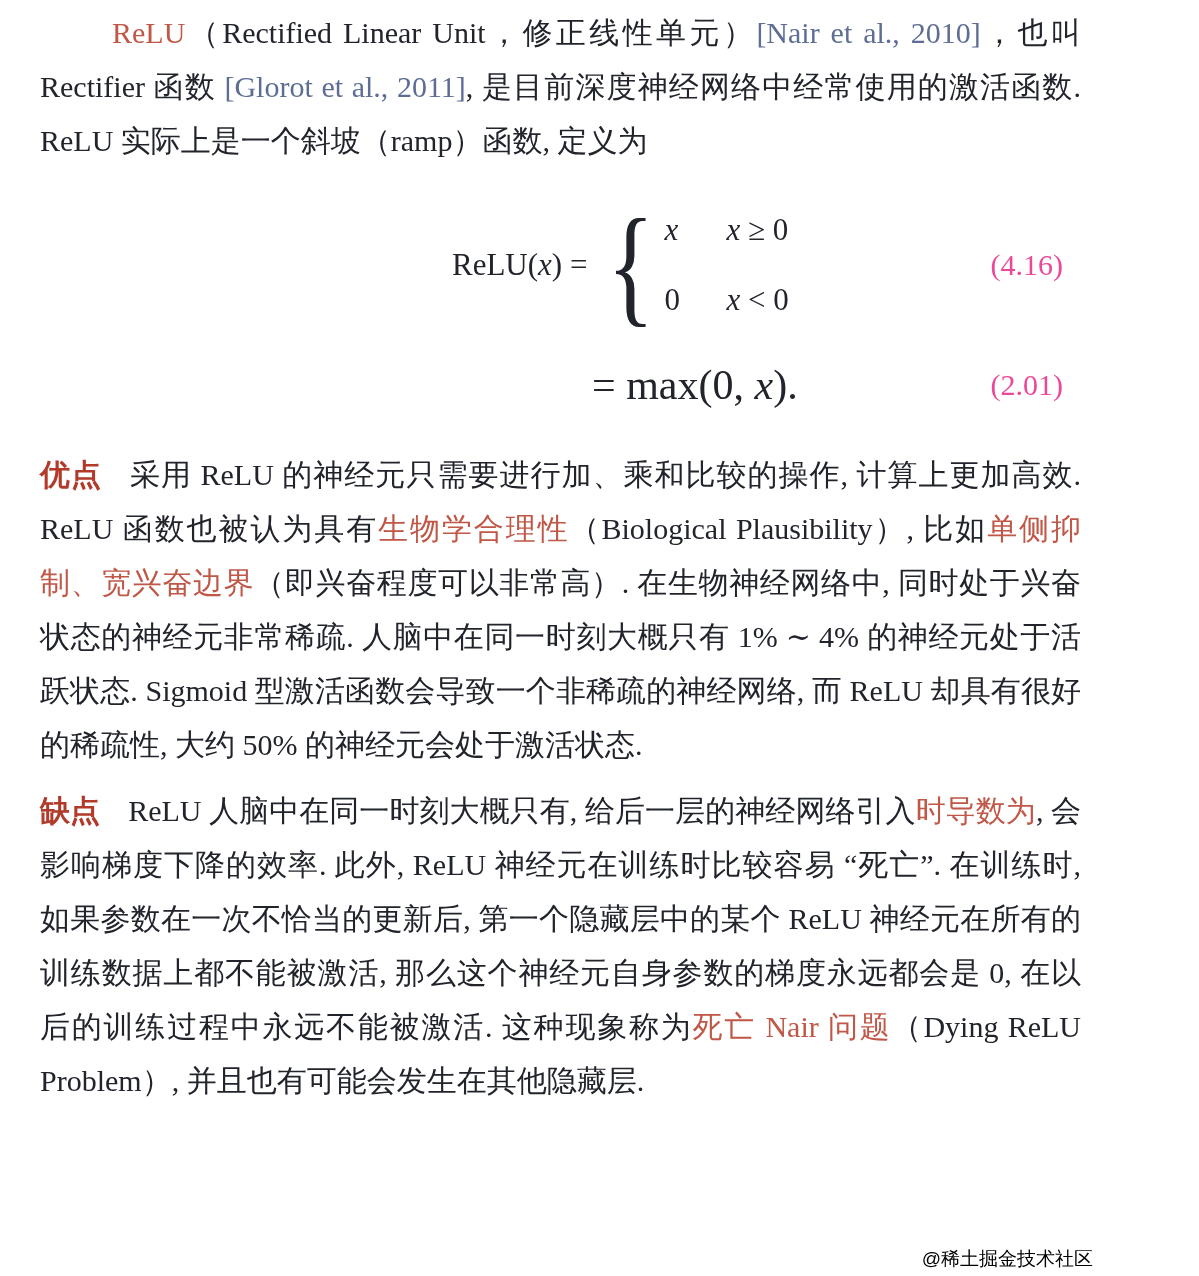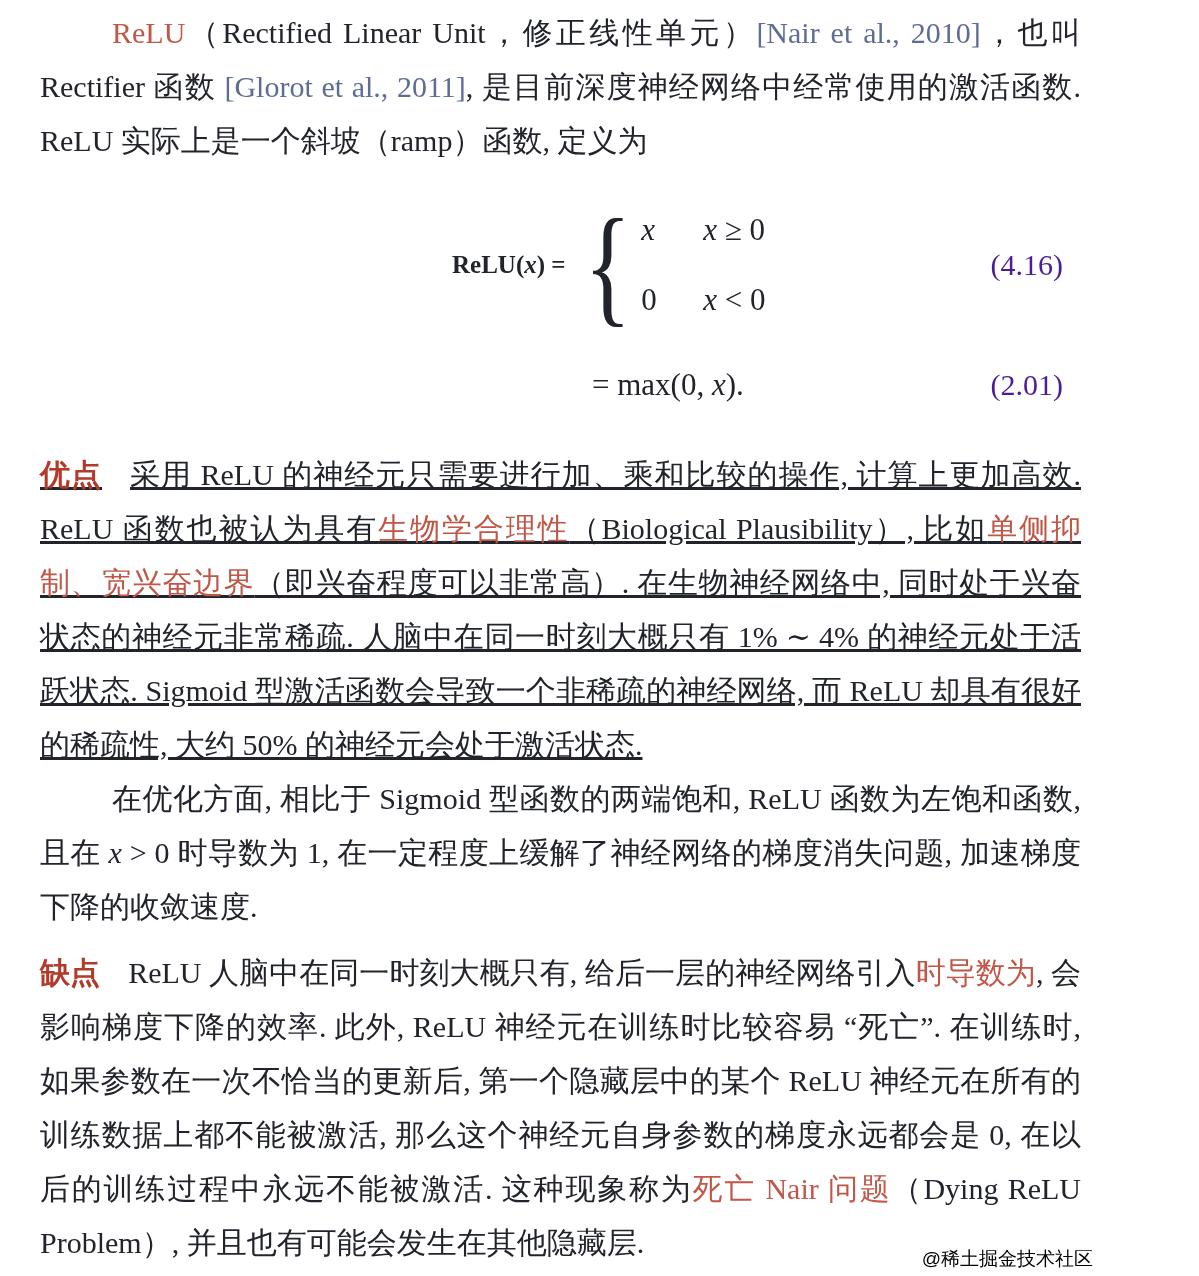--- a/index.html
+++ b/index.html
@@ -15,55 +15,55 @@
     overflow: hidden;
   }
   .para {
     margin: 0;
     font-size: 30px;
     line-height: 54px;
     text-align: justify;
     color: #22242c;
   }
   .indent { text-indent: 72px; }
-  .para-advantages { margin-top: 36px; text-decoration: underline; }
+  .para-advantages { margin-top: 36px; }
   .para-disadvantages { margin-top: 12px; }
   .label { color: #b13a2a; font-weight: bold; margin-right: 28px; }
   .red { color: #c05747; }
   .cite { color: #5d6d94; }
   .it { font-style: italic; }
   
   .eq-piecewise {
     position: relative;
     margin-top: 18px;
     height: 158px;
     display: flex;
     align-items: center;
   }
-  .eq-lhs { margin-left: 412px; font-size: 25px; white-space: pre; font-weight: bold; }
+  .eq-lhs { margin-left: 412px; font-size: 31px; white-space: pre; }
   .brace {
     font-size: 132px;
     line-height: 1;
     font-weight: 300;
     transform: scaleX(0.75);
     margin: 0 2px 0 4px;
     display: inline-block;
   }
   .cases { display: flex; flex-direction: column; row-gap: 14px; }
   .case-row { font-size: 31px; line-height: 56px; display: flex; }
   .case-val { display: inline-block; min-width: 62px; }
   .eq-max { position: relative; margin-top: 14px; height: 54px; line-height: 54px; }
-  .eq-max-body { margin-left: 552px; font-size: 31px; white-space: pre; }
+  .eq-max-body { margin-left: 552px; font-size: 42px; white-space: pre; }
   .eq-number {
     position: absolute;
     right: 18px;
     top: 50%;
     transform: translateY(-50%);
     font-size: 30px;
-    color: #4c1d95;
+    color: #ec4899;
   }
   .watermark {
     position: absolute;
     right: 8px;
     bottom: 4px;
     font-size: 19px;
     color: #000000;
     font-family: "Liberation Sans", "DejaVu Sans", sans-serif;
   }
 </style>
@@ -90,19 +90,18 @@
     <span class="eq-number">(4.16)</span>
   </div>
 
   <div class="eq-max">
     <span class="eq-max-body"><span>= max(0, </span><span class="it">x</span><span>).</span></span>
     <span class="eq-number">(2.01)</span>
   </div>
 
   <p class="para para-advantages"><span class="label">优点</span><span>采用 ReLU 的神经元只需要进行加、乘和比较的操作, 计算上更加高效. ReLU 函数也被认为具有</span><span class="red">生物学合理性</span><span>（Biological Plausibility）, 比如</span><span class="red">单侧抑制、宽兴奋边界</span><span>（即兴奋程度可以非常高）. 在生物神经网络中, 同时处于兴奋状态的神经元非常稀疏. 人脑中在同一时刻大概只有 1% ∼ 4% 的神经元处于活跃状态. Sigmoid 型激活函数会导致一个非稀疏的神经网络, 而 ReLU 却具有很好的稀疏性, 大约 50% 的神经元会处于激活状态.</span></p>
 
-  <p class="para indent"><span>在优化方面, 相比于 Sigmoid 型函数的两端饱和, ReLU 函数为左饱和函数, 且在 </span><span class="it">x</span><span> &gt; 0 时导数为 1, 在一定程度上缓解了神经网络的梯度消失问题, 加速梯度下降的收敛速度.</span></p>
 
   <p class="para para-disadvantages"><span class="label">缺点</span><span>ReLU 人脑中在同一时刻大概只有, 给后一层的神经网络引入</span><span class="red">时导数为</span><span>, 会影响梯度下降的效率. 此外, ReLU 神经元在训练时比较容易 “死亡”. 在训练时, 如果参数在一次不恰当的更新后, 第一个隐藏层中的某个 ReLU 神经元在所有的训练数据上都不能被激活, 那么这个神经元自身参数的梯度永远都会是 0, 在以后的训练过程中永远不能被激活. 这种现象称为</span><span class="red">死亡 Nair 问题</span><span>（Dying ReLU Problem）, 并且也有可能会发生在其他隐藏层.</span></p>
 
   <div class="watermark">@稀土掘金技术社区</div>
 
 </div>
 
 </body></html>

